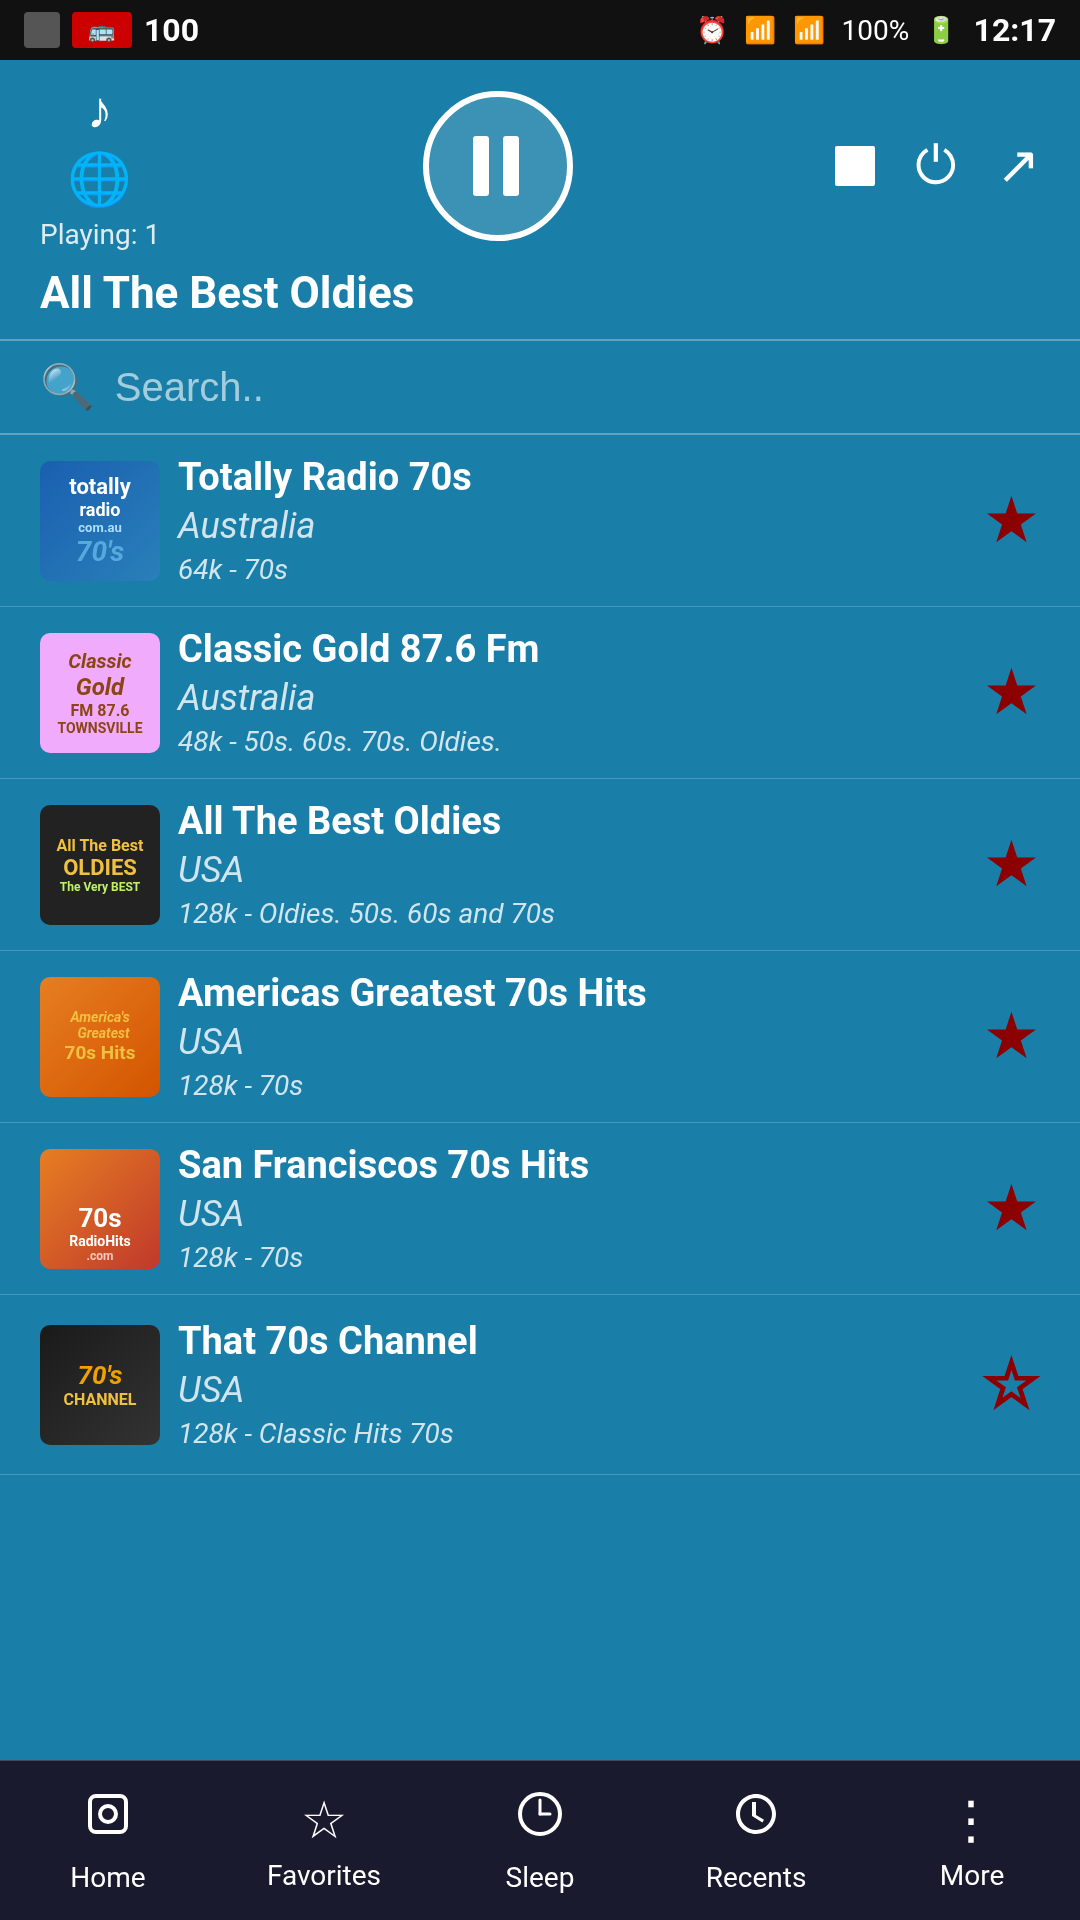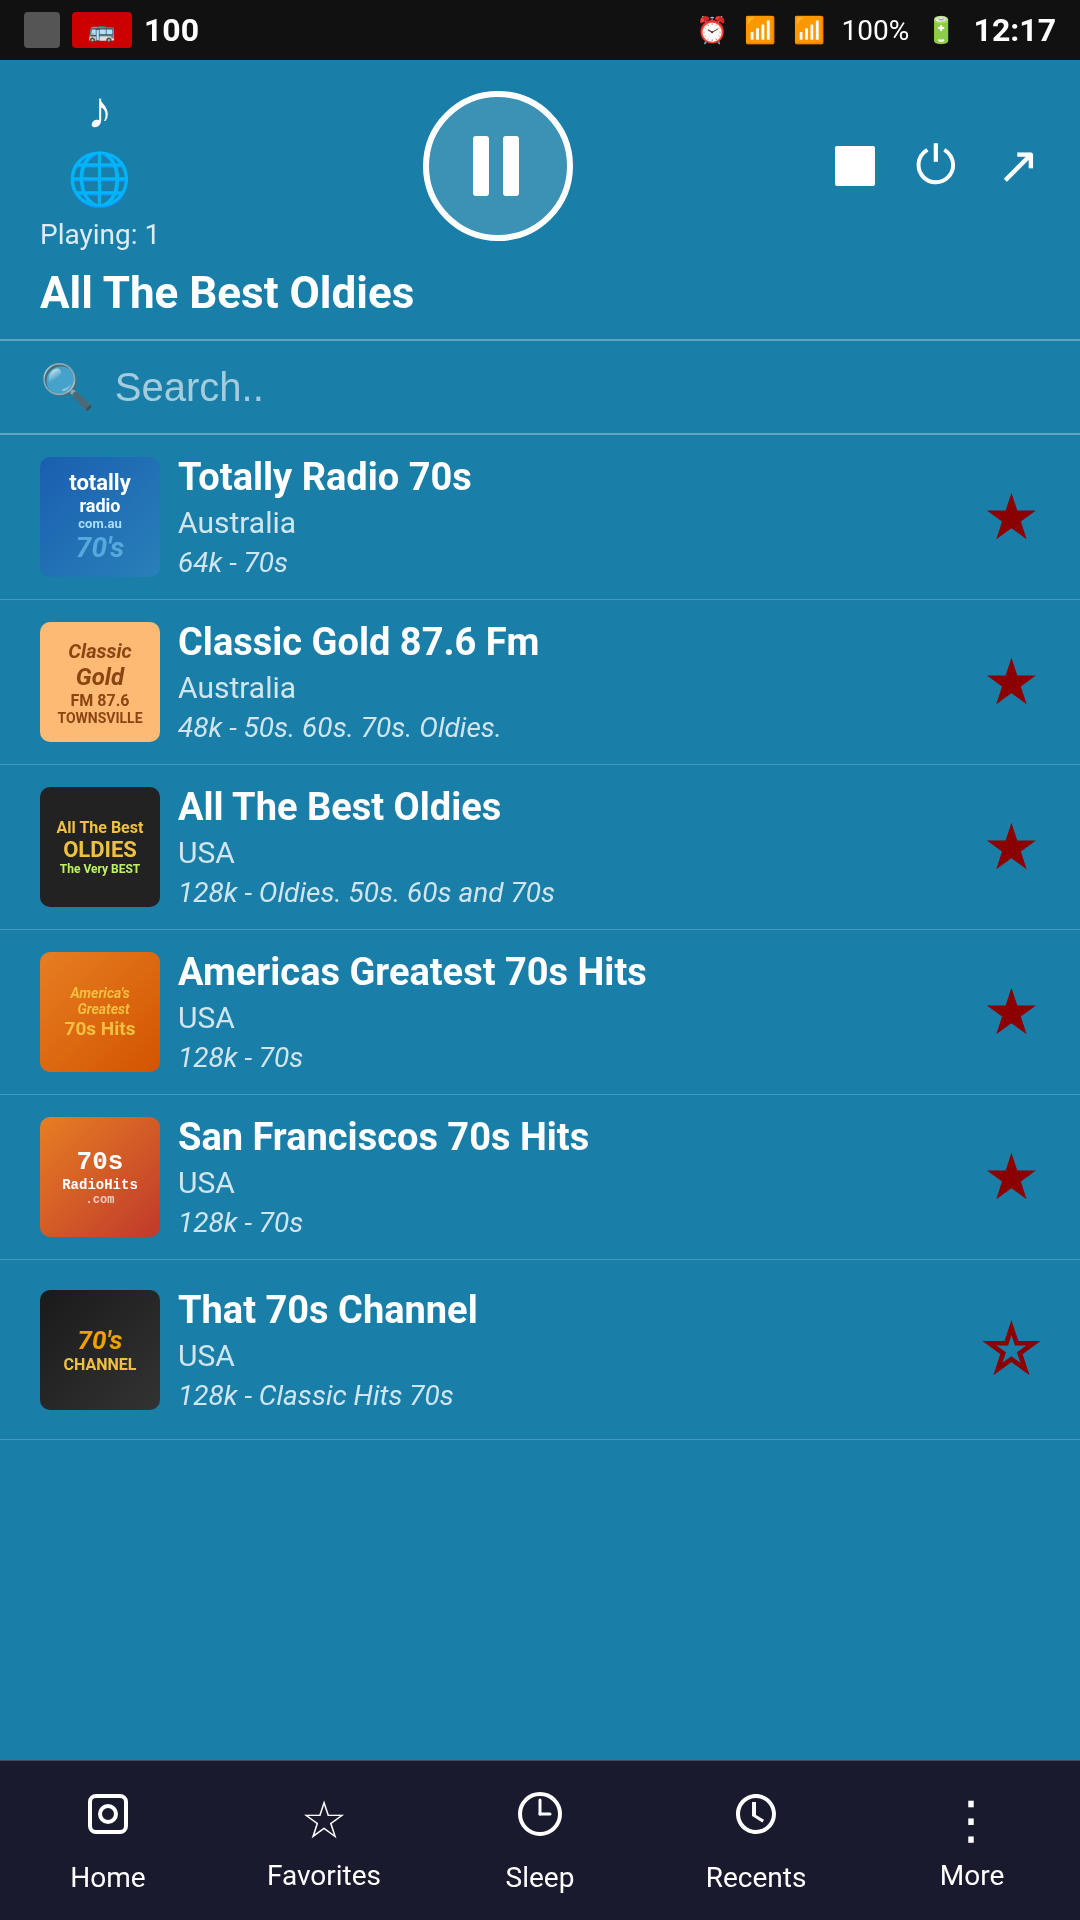--- a/index.html
+++ b/index.html
@@ -195,21 +195,21 @@
       font-size: 18px;
       font-weight: bold;
       text-align: center;
       padding: 8px;
     }
     .logo-totally .top-text { font-size: 22px; }
     .logo-totally .mid-text { font-size: 18px; }
     .logo-totally .bot-text { font-size: 28px; font-style: italic; color: #5ad; }
     
     .logo-classic {
-      background: #fdba74;
+      background: #f0abfc;
       border-radius: 10px;
       display: flex;
       flex-direction: column;
       align-items: center;
       justify-content: center;
       color: #8b4513;
       font-size: 20px;
       font-weight: bold;
       text-align: center;
       padding: 6px;
@@ -239,27 +239,26 @@
       font-weight: bold;
       text-align: center;
       padding: 6px;
     }
     .logo-sf {
       background: linear-gradient(135deg, #e67e22, #c0392b);
       border-radius: 10px;
       display: flex;
       flex-direction: column;
       align-items: center;
-      justify-content: center;
+      justify-content: flex-end;
       color: white;
       font-size: 22px;
       font-weight: bold;
       text-align: center;
       padding: 6px;
-      font-family: Liberation Mono, monospace;
     }
     .logo-70s-channel {
       background: linear-gradient(135deg, #1a1a1a, #333);
       border-radius: 10px;
       display: flex;
       flex-direction: column;
       align-items: center;
       justify-content: center;
       color: #f0c040;
       font-size: 22px;
@@ -272,22 +271,23 @@
       display: flex;
       flex-direction: column;
       gap: 6px;
     }
     .station-name {
       font-size: 38px;
       font-weight: bold;
       color: white;
     }
     .station-country {
-      font-size: 30px;
+      font-size: 36px;
       color: rgba(255,255,255,0.8);
+      font-style: italic;
     }
     .station-details {
       font-size: 28px;
       color: rgba(255,255,255,0.8);
       font-style: italic;
     }
     .star-btn {
       font-size: 64px;
       color: #8b0000;
       cursor: pointer;

